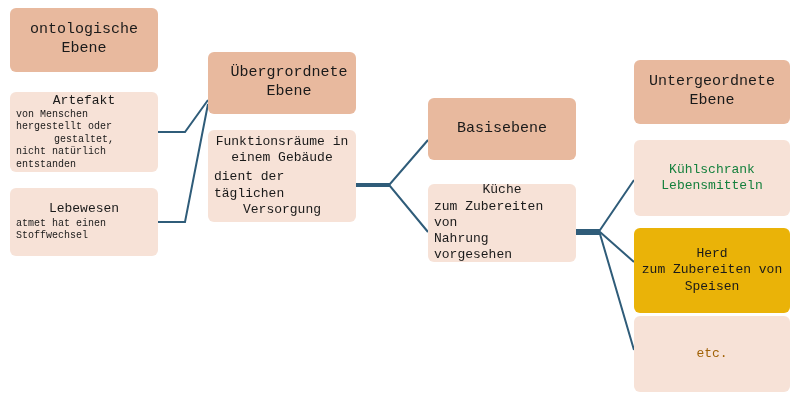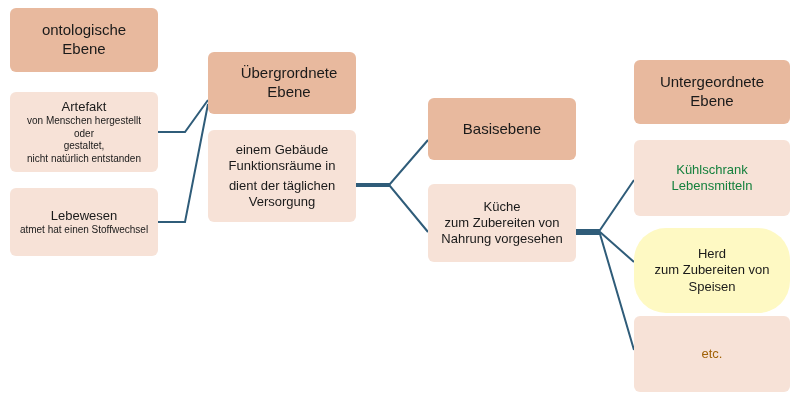--- a/index.html
+++ b/index.html
@@ -23,24 +23,25 @@
     height: 400px;
   }
   .node {
     position: absolute;
     box-sizing: border-box;
     border-radius: 6px;
     display: flex;
     flex-direction: column;
     align-items: center;
     justify-content: center;
-    text-align: center;
+    text-align: left;
     color: #1a1a1a;
     padding: 4px 6px;
     line-height: 1.25;
+    font-family: Liberation Mono, monospace;
   }
   .node .title {
     font-size: 14px;
   }
   .node .sub {
     font-size: 10px;
   }
   .node.header {
     background: #e8b99e;
   }
@@ -89,43 +90,43 @@
       </div>
       <div class="node body mid" style="left: 10px; top: 188px; width: 148px; height: 68px; background: rgb(247, 226, 215); color: rgb(26, 26, 26);">
         <span class="title line">Lebewesen</span>
         <span class="sub line">atmet  hat einen Stoffwechsel</span>
       </div>
       <div class="node header big" style="left: 208px; top: 52px; width: 148px; height: 62px; background: rgb(232, 185, 158); color: rgb(26, 26, 26); padding-left: 20px;">
         <span class="title line">Übergrordnete</span>
         <span class="title line">Ebene</span>
       </div>
       <div class="node body mid" style="left: 208px; top: 130px; width: 148px; height: 92px; background: rgb(247, 226, 215); color: rgb(26, 26, 26);">
+        <span class="title line">Funktionsräume in</span>
         <span class="title line">einem Gebäude</span>
-        <span class="title line">Funktionsräume in</span>
         <div class="gap-sm"></div>
         <span class="title line">dient der täglichen</span>
         <span class="title line">Versorgung</span>
       </div>
       <div class="node header big" style="left: 428px; top: 98px; width: 148px; height: 62px; background: rgb(232, 185, 158); color: rgb(26, 26, 26);">
         <span class="title line">Basisebene</span>
       </div>
       <div class="node body mid" style="left: 428px; top: 184px; width: 148px; height: 78px; background: rgb(247, 226, 215); color: rgb(26, 26, 26);">
         <span class="title line">Küche</span>
         <span class="title line">zum Zubereiten von</span>
         <span class="title line">Nahrung vorgesehen</span>
       </div>
       <div class="node header big" style="left: 634px; top: 60px; width: 156px; height: 64px; background: rgb(232, 185, 158); color: rgb(26, 26, 26);">
         <span class="title line">Untergeordnete</span>
         <span class="title line">Ebene</span>
       </div>
       <div class="node body mid" style="left: 634px; top: 140px; width: 156px; height: 76px; background: rgb(247, 226, 215); color: #15803d;">
         <span class="title line">Kühlschrank</span>
         <span class="title line">Lebensmitteln</span>
       </div>
-      <div class="node body mid" style="left: 634px; top: 228px; width: 156px; height: 85px; background: #fef9c3; color: rgb(26, 26, 26); border-radius: 32px;">
+      <div class="node body mid" style="left: 634px; top: 228px; width: 156px; height: 85px; background: #eab308; color: rgb(26, 26, 26);">
         <span class="title line">Herd</span>
         <span class="title line">zum Zubereiten von</span>
         <span class="title line">Speisen</span>
       </div>
       <div class="node body mid" style="left: 634px; top: 316px; width: 156px; height: 76px; background: rgb(247, 226, 215); color: #a16207;">
         <span class="title line">etc.</span>
       </div>
     </div>
 
 </div>

